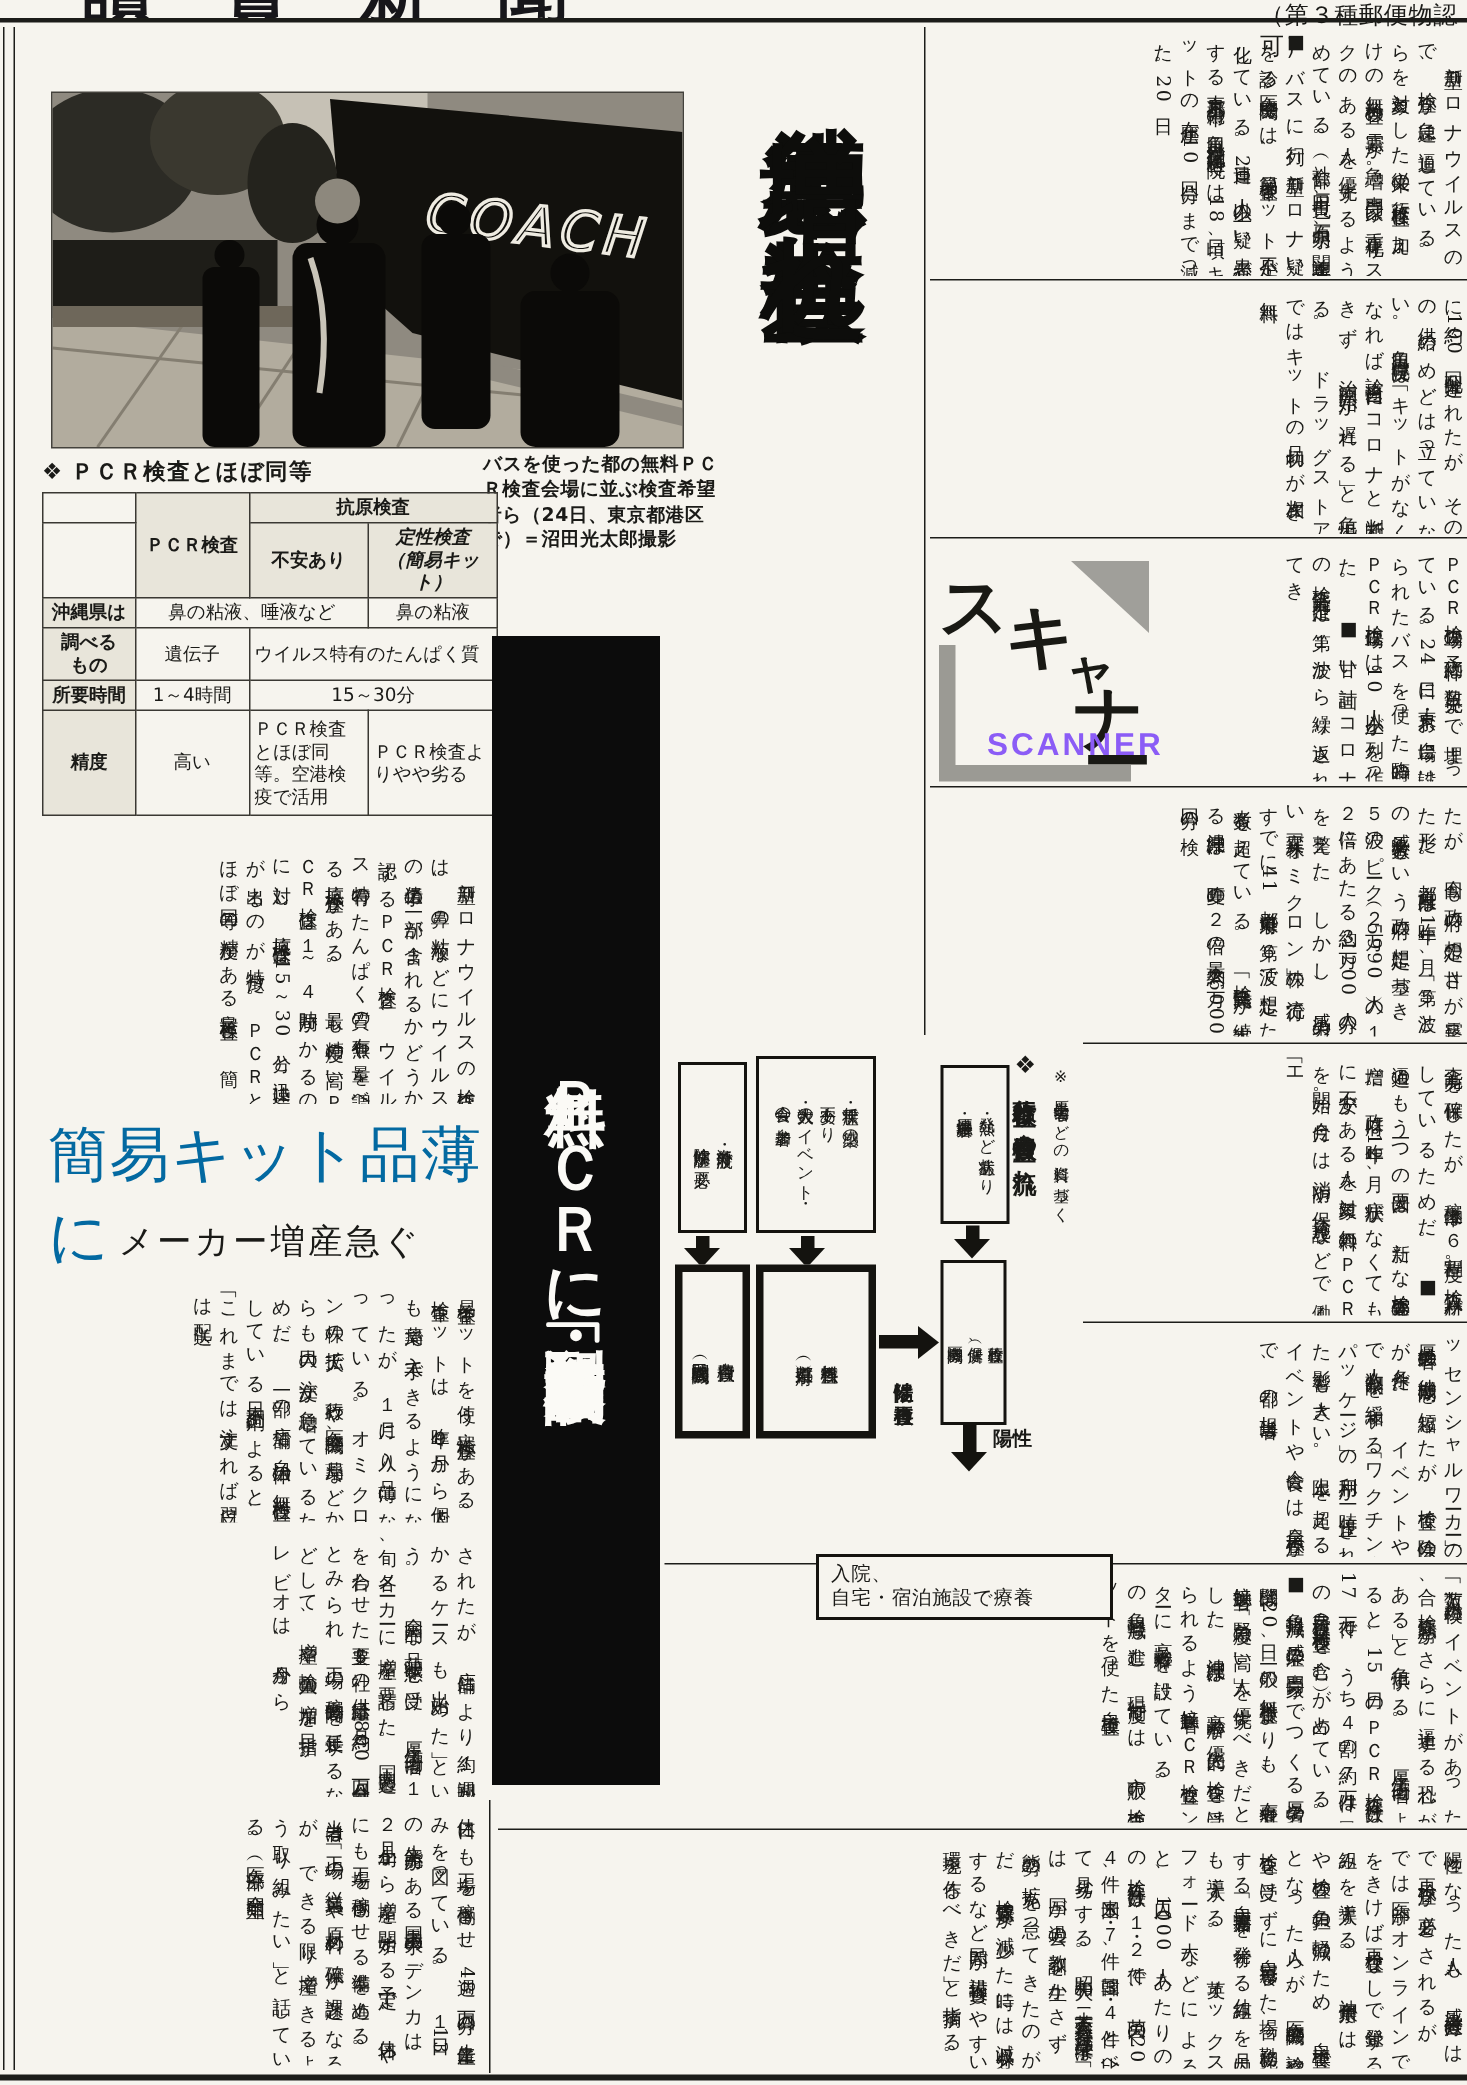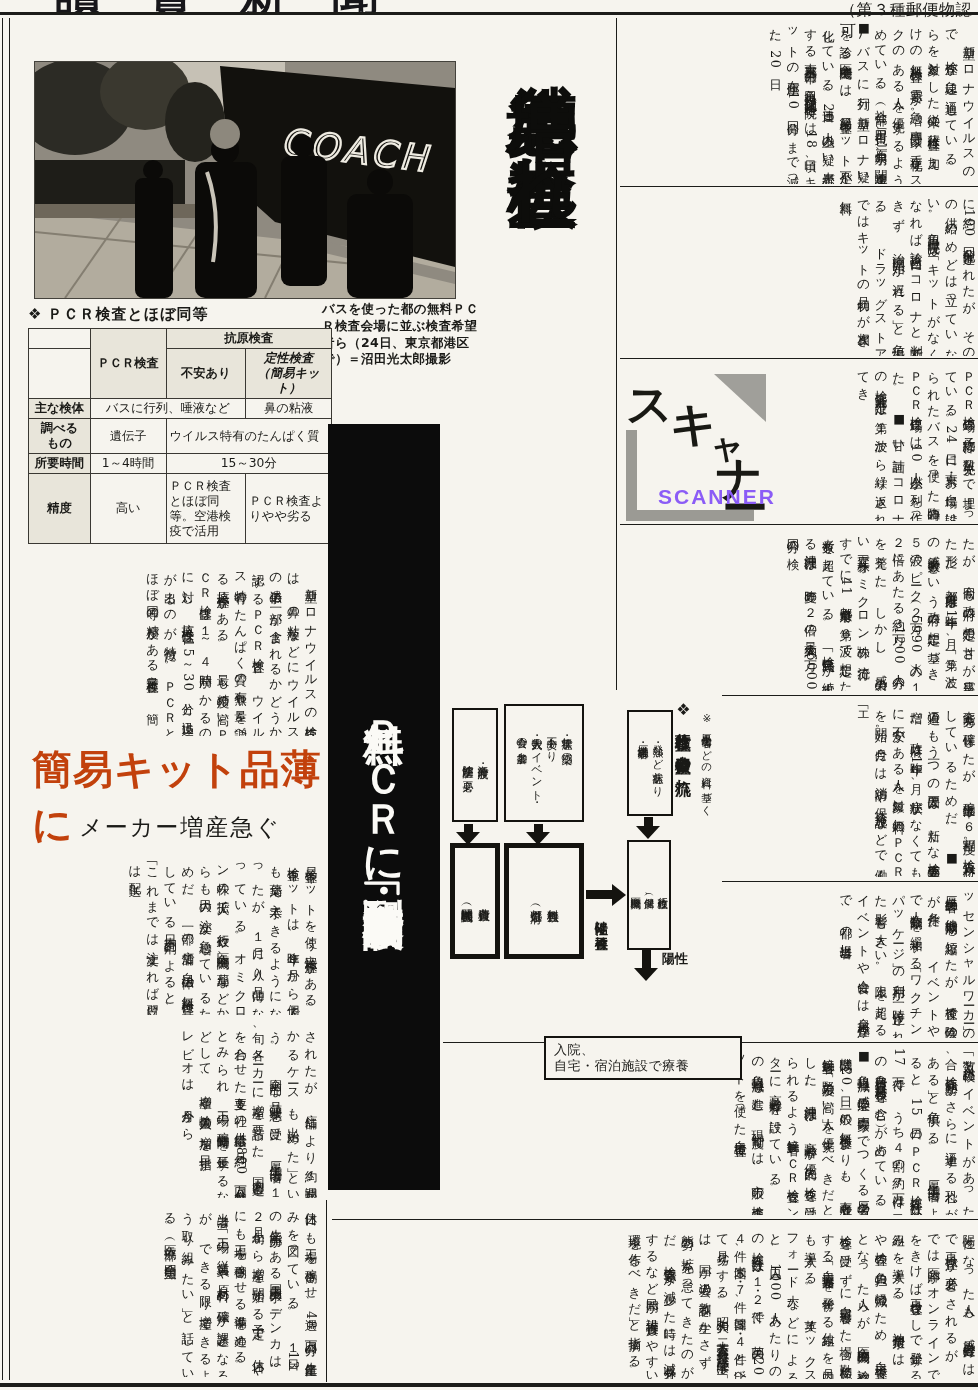--- a/index.html
+++ b/index.html
@@ -28,22 +28,22 @@
                  background:#8f8a80; outline:1px solid #44423c; }
   .caption { position:absolute; left:322px; top:301px; width:158px; height:120px;
              font-size:12.5px; font-weight:bold; line-height:16.8px; letter-spacing:0.4px; }
   .fig-title { font-size:15px; font-weight:bold; letter-spacing:1px; }
   table.spec { border-collapse:collapse; width:304px; font-size:12.3px; line-height:15px;
                font-family:"DejaVu Sans","Liberation Sans",sans-serif; }
   table.spec td, table.spec th { border:1.5px solid #3a3833; padding:2px 3px; text-align:center;
                vertical-align:middle; font-weight:normal; white-space:pre-line; }
   table.spec th { background:#e8e5da; font-weight:bold; }
   td.nob { border:none; background:transparent; }
-  .side-headline { position:absolute; left:32px; top:742px; width:300px; font-size:40px; font-weight:700;
-                   letter-spacing:1px; color:#c2410c; }
+  .side-headline { position:absolute; left:32px; top:742px; width:300px; font-size:40px; font-weight:400;
+                   letter-spacing:1px; color:#0369a1; }
   .side-subhead { position:absolute; left:52px; top:812px; width:256px; font-size:23px;
                   letter-spacing:2px; text-align:center; }
   .fcbox { position:absolute; border:2px solid #14130f; background:#f6f4ee; display:flex;
            align-items:center; justify-content:center; font-size:11px; line-height:15px;
            letter-spacing:0.5px; white-space:pre-line; font-family:"DejaVu Sans",sans-serif; }
   .fcbox.thick { border-width:5px; font-size:12px; line-height:17px; }
   .fc-vert { writing-mode:vertical-rl; text-orientation:mixed; }
   .arrow-shaft { position:absolute; background:#14130f; }
   .arrow-head-down { position:absolute; width:0; height:0; border-left:12px solid transparent;
                      border-right:12px solid transparent; border-top:13px solid #14130f; }
@@ -123,22 +123,22 @@
       <th rowspan="2" style="width:76px;">ＰＣＲ検査</th>
       <th colspan="2">抗原検査</th>
     </tr>
     <tr>
       <td class="nob"></td>
       <th style="width:80px;">不安あり</th>
       <th style="width:86px;font-style:italic;">定性検査
 （簡易キット）</th>
     </tr>
     <tr>
-      <th>主な検体</th>
-      <td colspan="2">バスに行列、唾液など</td>
+      <th>沖縄県は</th>
+      <td colspan="2">鼻の粘液、唾液など</td>
       <td>鼻の粘液</td>
     </tr>
     <tr>
       <th>調べる
 もの</th>
       <td>遺伝子</td>
       <td colspan="2" style="text-align:left;margin-left:36px;">ウイルス特有のたんぱく質</td>
     </tr>
     <tr>
       <th>所要時間</th>

